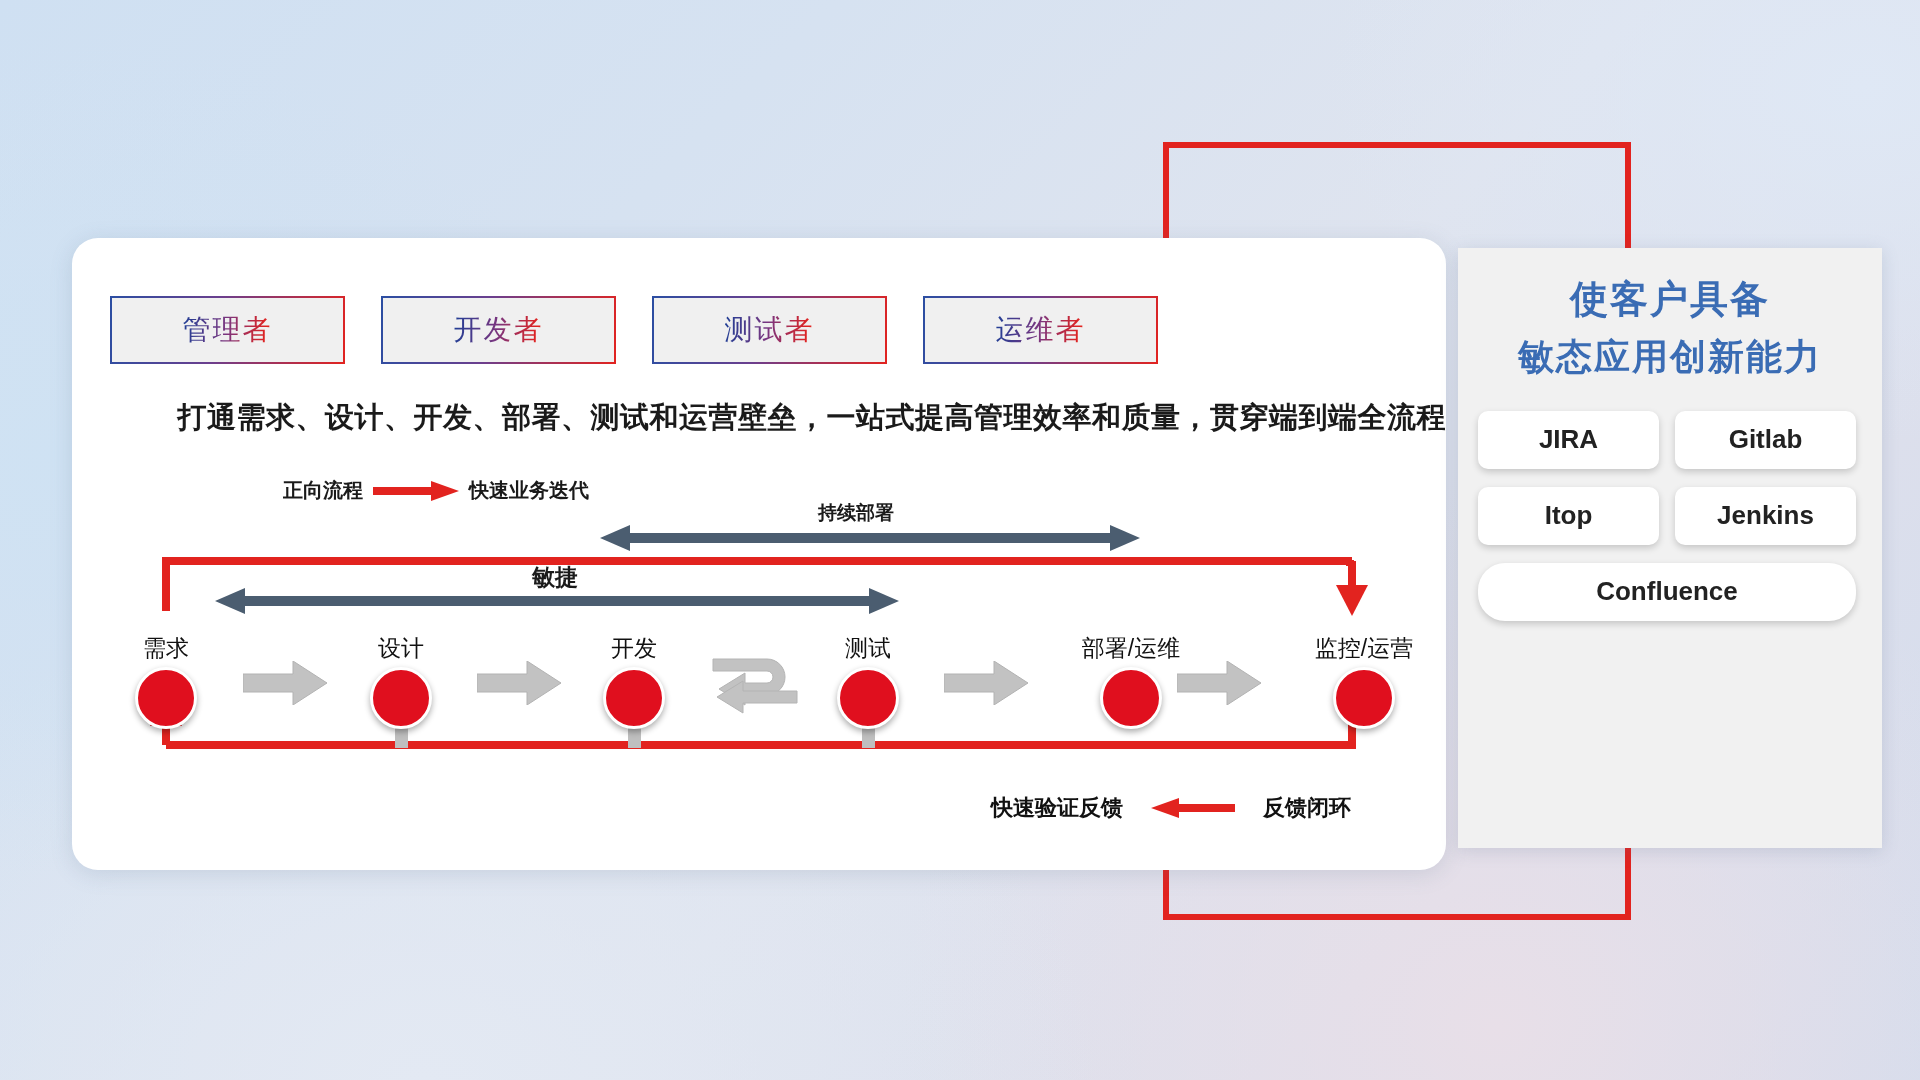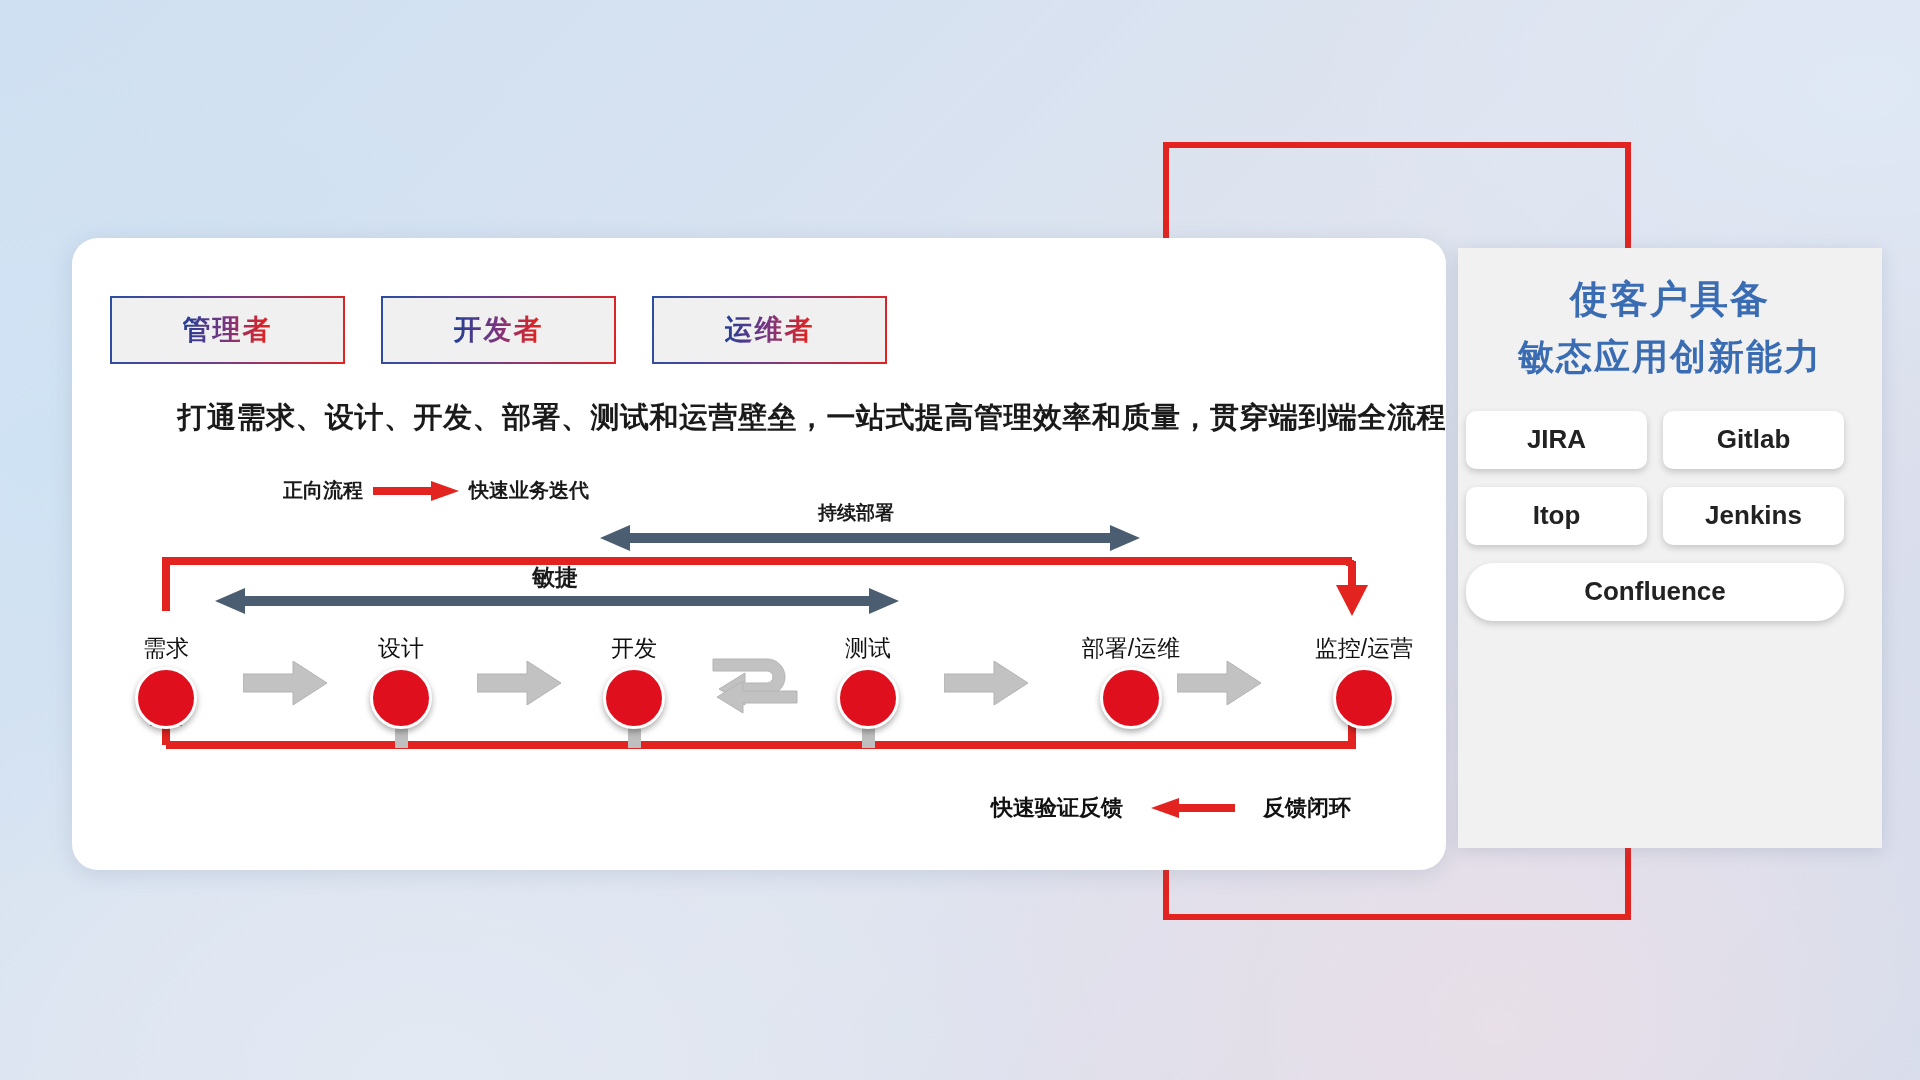--- a/index.html
+++ b/index.html
@@ -51,21 +51,21 @@
   }
   .role-box::before {
     content:""; position:absolute; inset:0;
     padding:2px;
     background:linear-gradient(100deg,#2b4ea2 0%, #6b3f8e 45%, #e2231f 100%);
     -webkit-mask:linear-gradient(#000 0 0) content-box, linear-gradient(#000 0 0);
     -webkit-mask-composite:xor; mask-composite:exclude;
     pointer-events:none;
   }
   .role-label {
-    font-size:28px; font-weight:700; letter-spacing:2px;
+    font-size:28px; font-weight:400; letter-spacing:2px;
     background:linear-gradient(95deg,#1f3f96 0%, #7a357f 48%, #e2231f 92%);
     -webkit-background-clip:text; background-clip:text;
     color:transparent; position:relative; z-index:2;
   }
 
   
   .headline {
     position:absolute; left:0; top:398px; width:1446px;
     text-align:right; z-index:5;
     font-size:29px; font-weight:bold; color:#1a1a1a;
@@ -128,21 +128,21 @@
     z-index:5;
   }
   .rp-title {
     text-align:center; color:#3a6cb4; font-weight:bold;
     font-size:38px; letter-spacing:2px; line-height:1.55;
     padding-top:22px;
   }
   .rp-title .l2 { font-size:36px; }
   .tools {
     display:flex; flex-wrap:wrap; gap:18px 16px;
-    padding:26px 24px 0 8px;
+    padding:26px 24px 0 20px;
   }
   .tool-chip {
     background:#fff; border-radius:10px;
     height:58px; display:flex; align-items:center; justify-content:center;
     font-size:26px; font-weight:bold; color:#222;
     box-shadow:0 3px 7px rgba(0,0,0,.18);
     width:181px;
   }
   .tool-chip.wide { width:378px;border-radius:27px; }
 </style>
@@ -155,20 +155,23 @@
   <div class="red-frame-bottom"></div>
 
   <div class="card"></div>
 
   <div class="roles">
     <div class="role-box">
       <span class="role-label">管理者</span>
     </div>
     <div class="role-box">
       <span class="role-label">开发者</span>
+    </div>
+    <div class="role-box">
+      <span class="role-label">测试者</span>
     </div>
     <div class="role-box">
       <span class="role-label">运维者</span>
     </div>
   </div>
 
   <div class="headline">打通需求、设计、开发、部署、测试和运营壁垒，一站式提高管理效率和质量，贯穿端到端全流程</div>
 
   <div class="fwd-legend">
     <span>正向流程</span>

